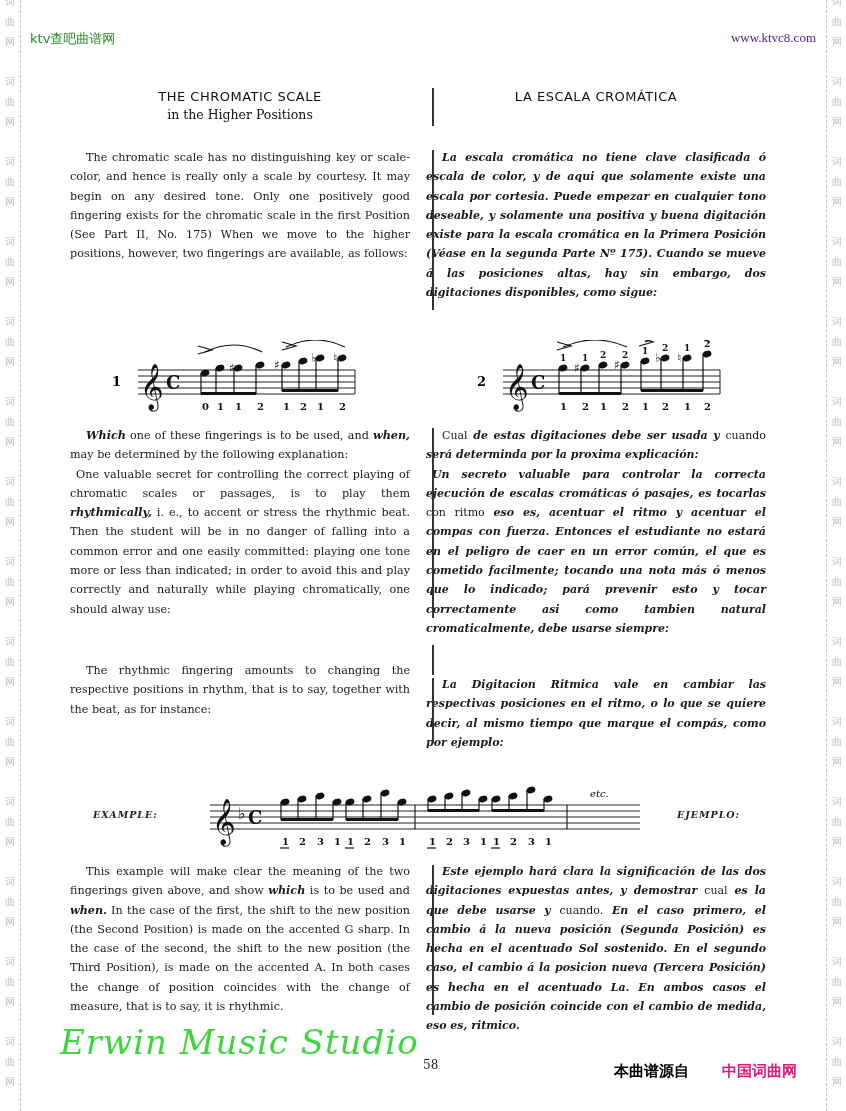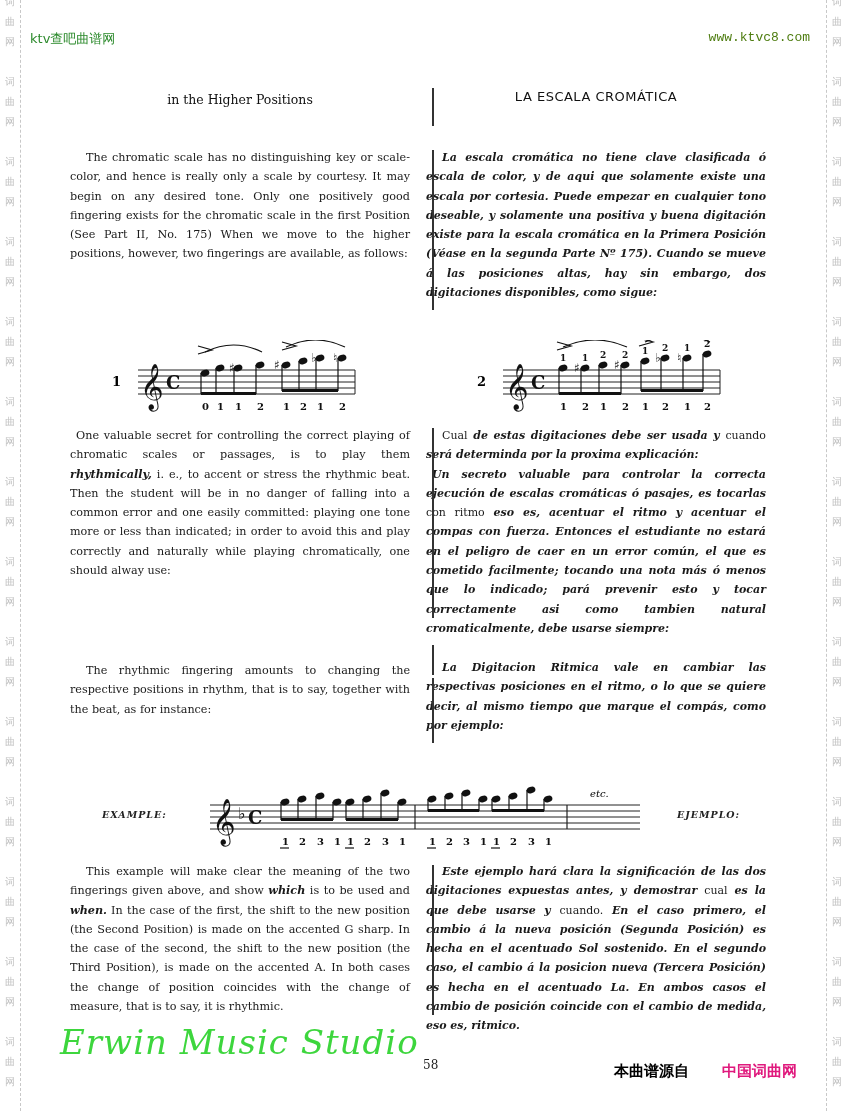--- a/index.html
+++ b/index.html
@@ -5,21 +5,21 @@
   html, body { margin: 0; padding: 0; background: #ffffff; }
   body { width: 846px; height: 1111px; position: relative; overflow: hidden; font-family: "DejaVu Serif", serif; color: #1a1a1a; }
 
   
   .rail { position: absolute; top: 0; width: 20px; height: 1111px; }
   .rail.left { left: 0; border-right: 1px dashed #c8c8c8; }
   .rail.right { left: 826px; border-left: 1px dashed #c8c8c8; }
   .rail .wm { position: absolute; left: 2px; width: 16px; font-family: "DejaVu Sans", sans-serif; font-size: 10px; line-height: 20px; color: #c2c2c2; text-align: center; }
 
   .site-left { position: absolute; left: 30px; top: 30px; font-family: "DejaVu Sans", sans-serif; font-size: 13px; color: #2c8a2c; }
-  .site-right { position: absolute; right: 36px; top: 30px; font-family: Liberation Mono, monospace; font-size: 13px; color: #4d7c0f; }
+  .site-right { position: absolute; right: 30px; top: 30px; font-family: Liberation Serif, serif; font-size: 13px; color: #4c1d95; }
 
   .col { position: absolute; width: 340px; }
   .col.en { left: 70px; }
   .col.es { left: 426px; }
 
   .heading { text-align: center; font-family: "DejaVu Sans", sans-serif; font-size: 13px; letter-spacing: 0.5px; color: #111; }
   .subheading { text-align: center; font-family: "DejaVu Serif", serif; font-size: 12.5px; color: #111; margin-top: 3px; }
 
   .para { font-family: "DejaVu Serif", serif; font-size: 11.2px; line-height: 19.3px; text-align: justify; color: #1a1a1a; }
   .para.es { font-style: italic; font-weight: bold; font-size: 11px; }
@@ -128,20 +128,21 @@
     <div class="wm" style="top: 992px;">网</div>
     <div class="wm" style="top: 1032px;">词</div>
     <div class="wm" style="top: 1052px;">曲</div>
     <div class="wm" style="top: 1072px;">网</div>
   </div>
 
 <div class="site-left">ktv查吧曲谱网</div>
 <div class="site-right">www.ktvc8.com</div>
 
 <div class="col en" style="top:89px;">
+  <div class="heading">THE CHROMATIC SCALE</div>
   <div class="subheading">in the Higher Positions</div>
 </div>
 <div class="col es" style="top:89px;">
   <div class="heading">LA ESCALA CROMÁTICA</div>
 </div>
 <div class="divider" style="top:88px;height:38px;"></div>
 
 <div class="col en para indent" style="top:148px;">The chromatic scale has no distinguishing key or scale-color, and hence is really only a scale by courtesy. It may begin on any desired tone. Only one positively good fingering exists for the chromatic scale in the first Position (See Part II, No. 175) When we move to the higher positions, however, two fingerings are available, as follows:</div>
 <div class="col es para es indent" style="top:148px;">La escala cromática no tiene clave clasificada ó escala de color, y de aqui que solamente existe una escala por cortesia. Puede empezar en cualquier tono deseable, y solamente una positiva y buena digitación existe para la escala cromática en la Primera Posición (Véase en la segunda Parte Nº 175). Cuando se mueve á las posiciones altas, hay sin embargo, dos digitaciones disponibles, como sigue:</div>
 <div class="divider" style="top:150px;height:160px;"></div>
@@ -244,38 +245,39 @@
       <text x="125" y="70" font-size="10" font-weight="bold" fill="#111">1</text>
       <text x="147" y="70" font-size="10" font-weight="bold" fill="#111">2</text>
       <text x="167" y="70" font-size="10" font-weight="bold" fill="#111">1</text>
       <text x="187" y="70" font-size="10" font-weight="bold" fill="#111">2</text>
       <text x="209" y="70" font-size="10" font-weight="bold" fill="#111">1</text>
       <text x="229" y="70" font-size="10" font-weight="bold" fill="#111">2</text>
     </svg>
 </div>
 
 <div class="col en para" style="top:426px;">
+  <div class="indent"><em>Which</em><span> one of these fingerings is to be used, and </span><em>when,</em><span> may be determined by the following explanation:</span></div>
   <div style="text-indent:6px;"><span>One valuable secret for controlling the correct playing of chromatic scales or passages, is to play them </span><em>rhythmically,</em><span> i. e., to accent or stress the rhythmic beat. Then the student will be in no danger of falling into a common error and one easily committed: playing one tone more or less than indicated; in order to avoid this and play correctly and naturally while playing chromatically, one should alway use:</span></div>
 </div>
 <div class="col es para es" style="top:426px;">
   <div class="indent"><span class="up">Cual</span><span> de estas digitaciones debe ser usada y </span><span class="up">cuando</span><span> será determinda por la proxima explicación:</span></div>
   <div style="text-indent:6px;"><span>Un secreto valuable para controlar la correcta ejecución de escalas cromáticas ó pasajes, es tocarlas </span><span class="up">con ritmo</span><span> eso es, acentuar el ritmo y acentuar el compas con fuerza. Entonces el estudiante no estará en el peligro de caer en un error común, el que es cometido facilmente; tocando una nota más ó menos que lo indicado; pará prevenir esto y tocar correctamente asi como tambien natural cromaticalmente, debe usarse siempre:</span></div>
 </div>
 <div class="divider" style="top:428px;height:190px;"></div>
 
 <div class="col en" style="top:653px;">
   <div class="para indent" style="margin-top:8px;">The rhythmic fingering amounts to changing the respective positions in rhythm, that is to say, together with the beat, as for instance:</div>
 </div>
 <div class="col es" style="top:653px;">
-  <div class="para es indent" style="margin-top:5px;">La Digitacion Ritmica vale en cambiar las respectivas posiciones en el ritmo, o lo que se quiere decir, al mismo tiempo que marque el compás, como por ejemplo:</div>
+  <div class="para es indent" style="margin-top:22px;">La Digitacion Ritmica vale en cambiar las respectivas posiciones en el ritmo, o lo que se quiere decir, al mismo tiempo que marque el compás, como por ejemplo:</div>
 </div>
 <div class="divider" style="top:645px;height:30px;"></div>
 <div class="divider" style="top:678px;height:65px;"></div>
 
-<div class="ex-label" style="left:102px;top:809px;">EXAMPLE:</div>
+<div class="ex-label" style="left:93px;top:809px;">EXAMPLE:</div>
 <div class="ex-label" style="left:677px;top:809px;">EJEMPLO:</div>
 <div class="staff-wrap" style="left:210px;top:775px;">
   <svg width="440" height="75" id="ex3svg">
     <text x="380" y="22" font-size="10" font-style="italic">etc.</text>
   <line x1="0" x2="430" y1="30" y2="30" stroke="#222" stroke-width="1"></line>
       <line x1="0" x2="430" y1="36" y2="36" stroke="#222" stroke-width="1"></line>
       <line x1="0" x2="430" y1="42" y2="42" stroke="#222" stroke-width="1"></line>
       <line x1="0" x2="430" y1="48" y2="48" stroke="#222" stroke-width="1"></line>
       <line x1="0" x2="430" y1="54" y2="54" stroke="#222" stroke-width="1"></line>
       <text x="2" y="60" font-size="40" fill="#111">𝄞</text>

